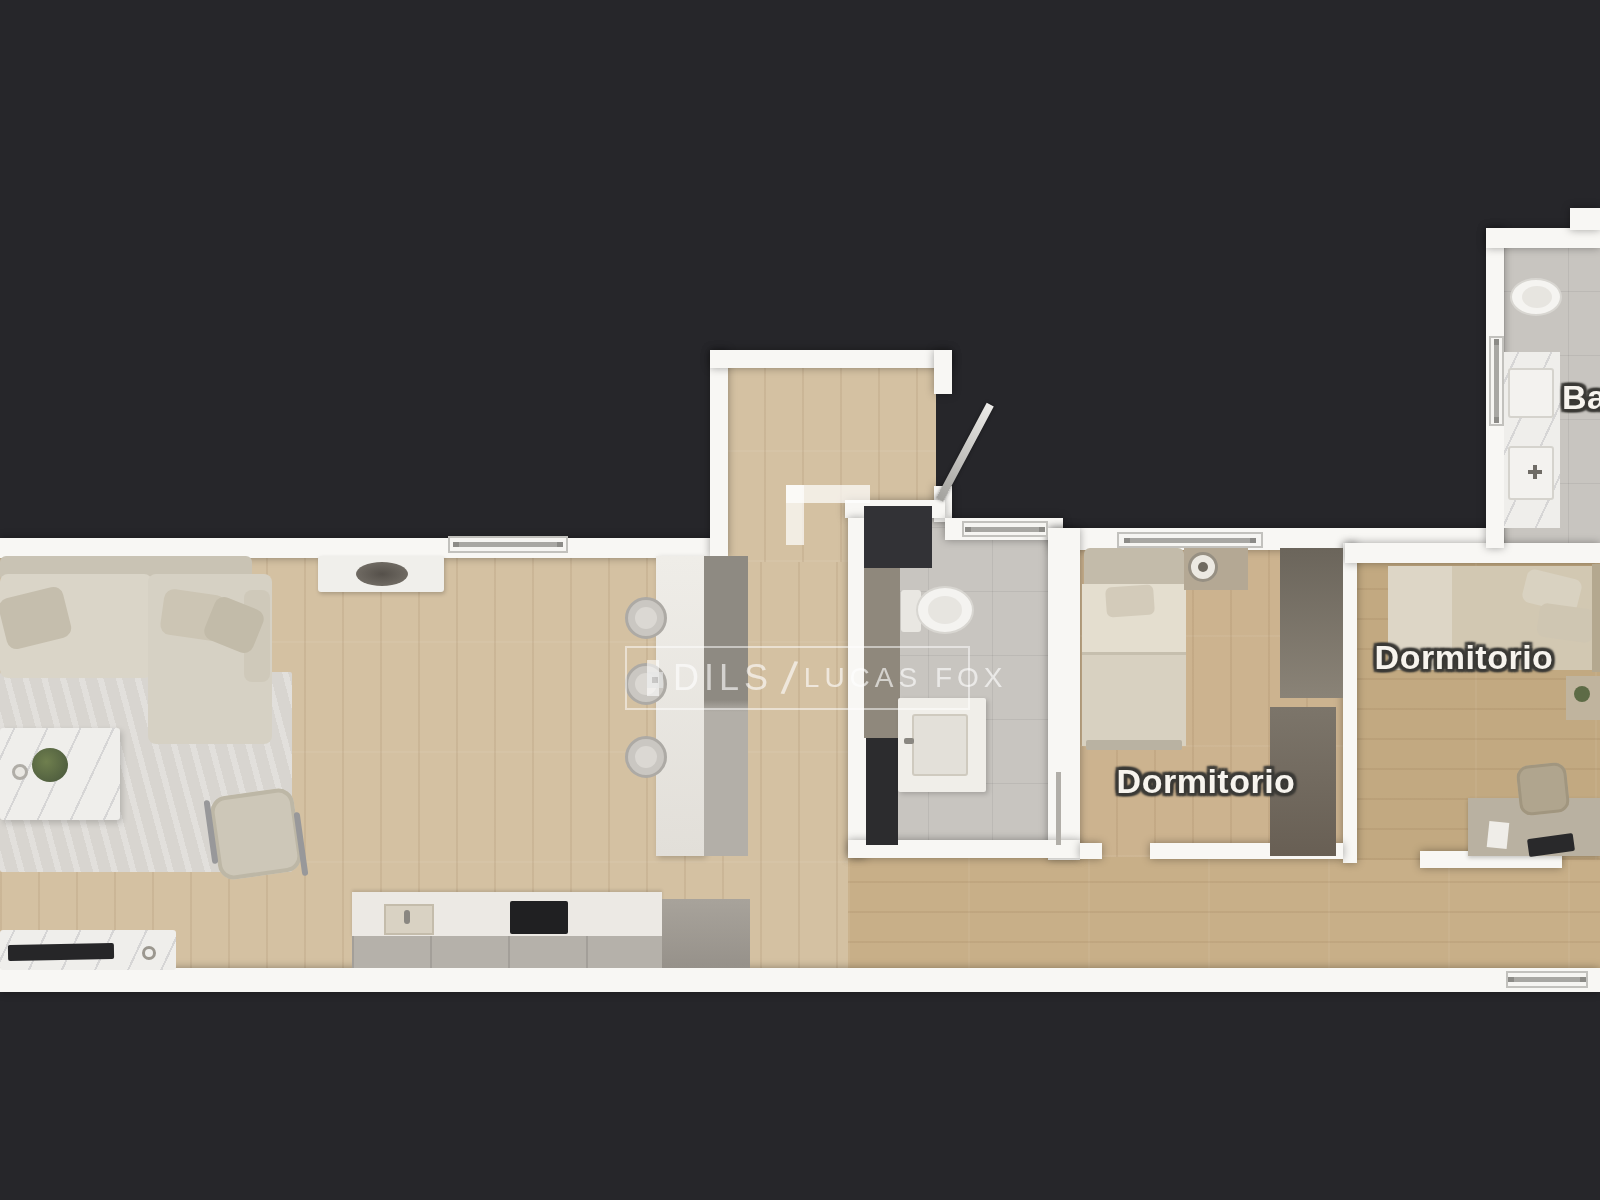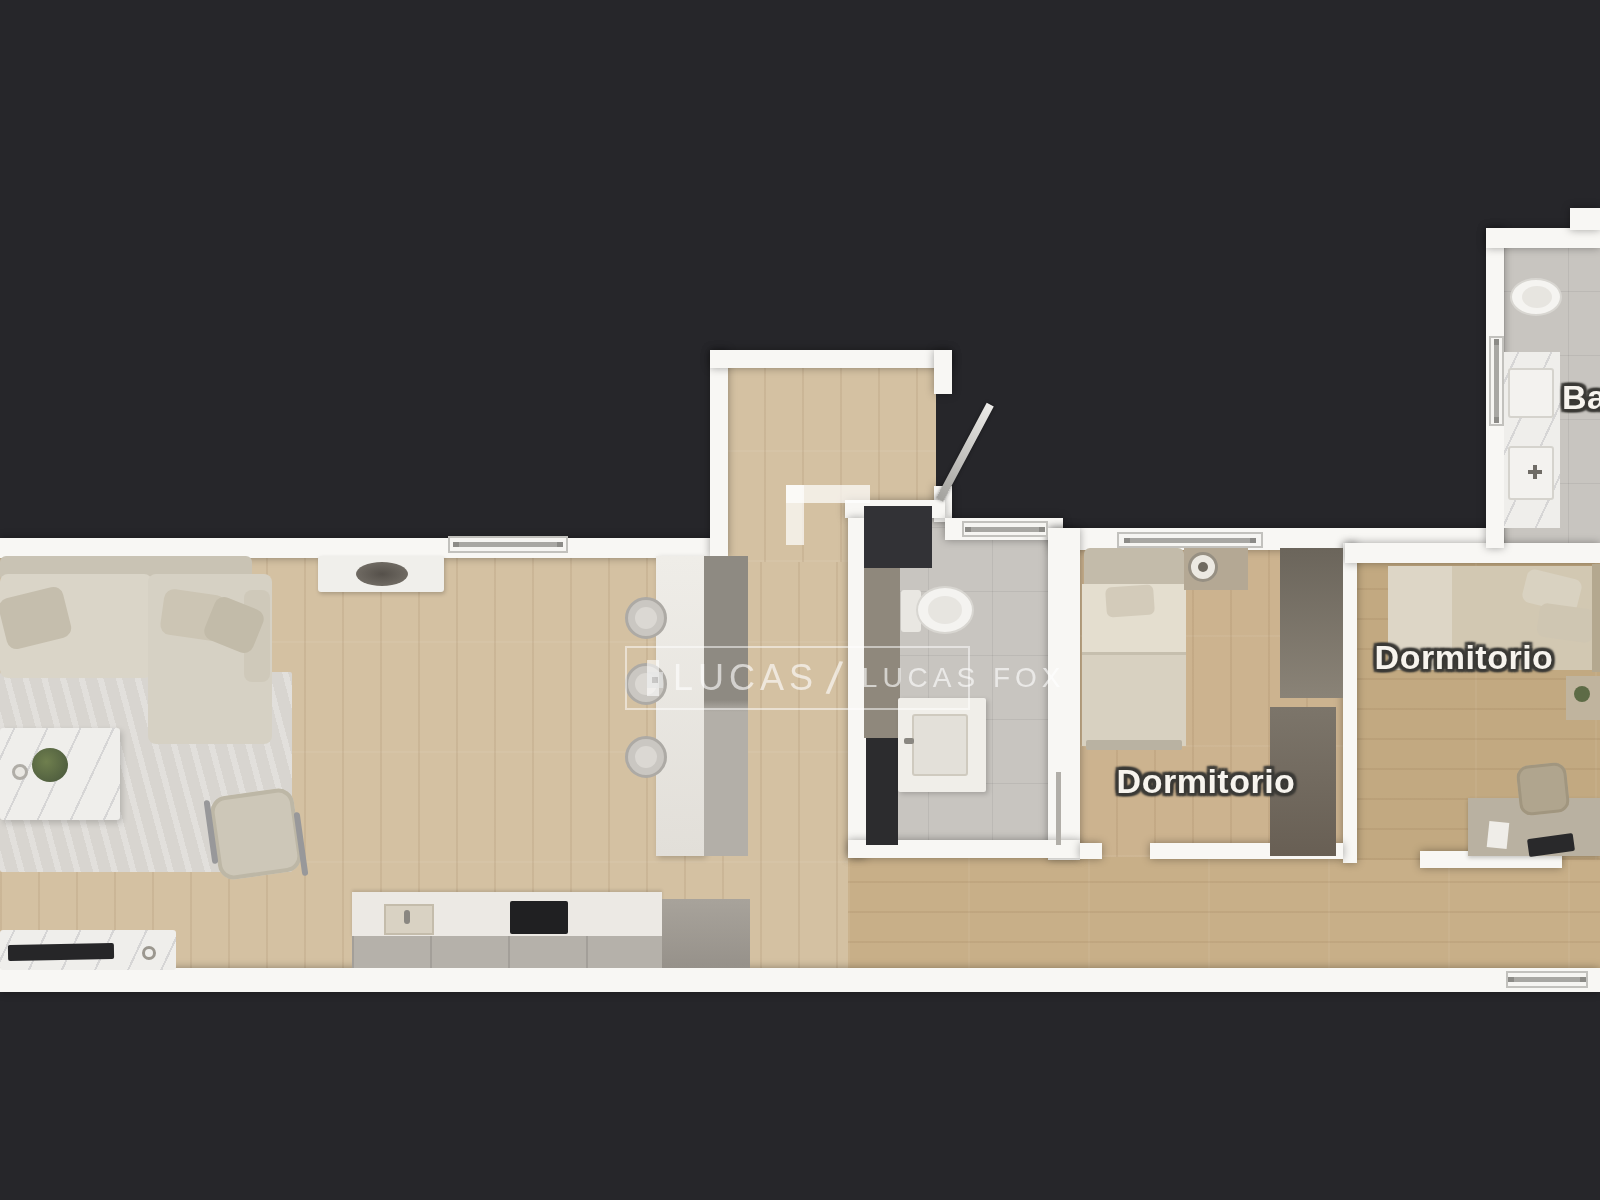--- a/index.html
+++ b/index.html
@@ -157,18 +157,18 @@
   <div class="abs" style="left:1522px;top:286px;width:30px;height:22px;border-radius:50%;background:#e7e5e0;"></div>
 
   <div class="room-label" style="left:1096px;top:762px;width:220px;">Dormitorio</div>
   <div class="room-label" style="left:1354px;top:638px;width:220px;">Dormitorio</div>
   <div class="room-label" style="left:1562px;top:378px;width:80px;text-align:left;">Ba</div>
 
   <div class="abs" style="left:625px;top:646px;width:345px;height:64px;border:2px solid rgba(255,255,255,.5);box-sizing:border-box;display:flex;align-items:center;">
     <div style="position:relative;width:36px;height:36px;margin-left:20px;border:6px solid rgba(255,255,255,.6);box-sizing:border-box;">
       <div style="position:absolute;right:-10px;top:6px;width:16px;height:16px;border:5px solid rgba(255,255,255,.6);box-sizing:border-box;background:rgba(40,40,44,.2);"></div>
     </div>
-    <div class="wm" style="font-size:36px;font-weight:500;letter-spacing:5px;margin-left:14px;">LUCAS</div>
+    <div class="wm" style="font-size:36px;font-weight:500;letter-spacing:5px;margin-left:14px;">DILS</div>
     <div class="wm" style="font-size:46px;font-weight:300;margin-left:10px;transform:rotate(8deg);">/</div>
-    <div class="wm" style="font-size:28px;font-weight:400;letter-spacing:5px;margin-left:21px;white-space:nowrap;">LUCAS FOX</div>
+    <div class="wm" style="font-size:28px;font-weight:400;letter-spacing:5px;margin-left:8px;white-space:nowrap;">LUCAS FOX</div>
   </div>
 
 </div>
 
 </body></html>

